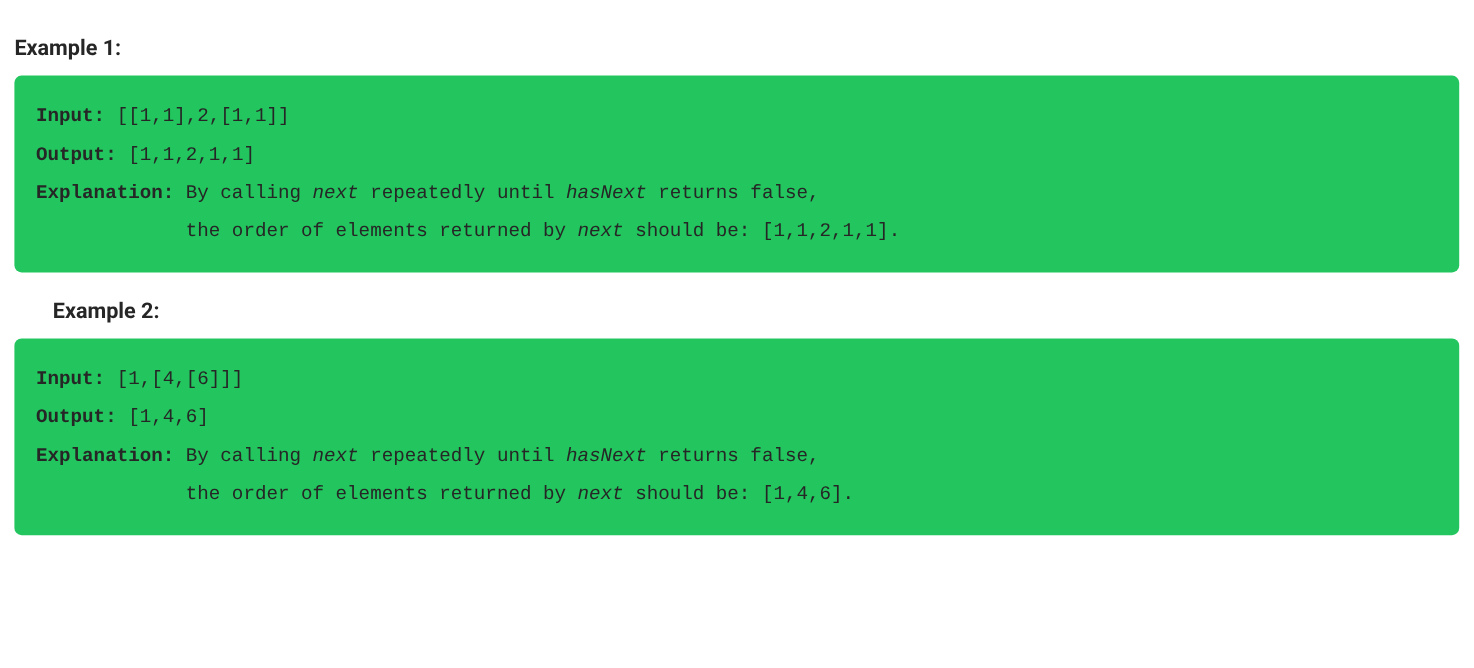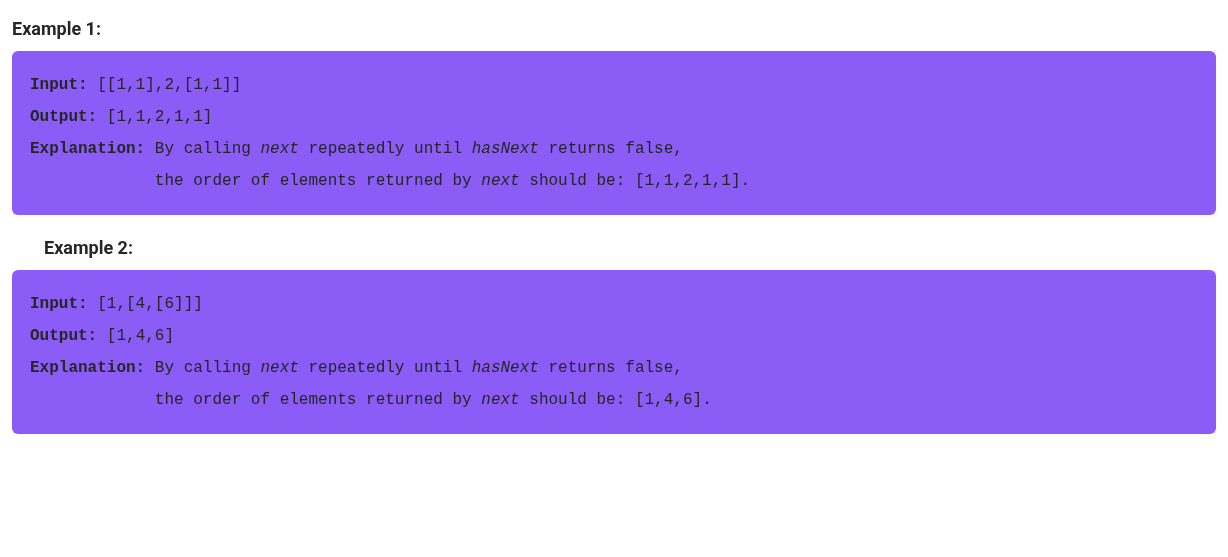--- a/index.html
+++ b/index.html
@@ -12,28 +12,28 @@
       background: #ffffff;
       padding: 8px 12px;
       color: #262626;
       width: 1228px;
     }
     .example-heading {
       font-weight: 700;
       font-size: 18px;
       color: #262626;
       margin-bottom: 12px;
-      margin-top: 10px;
+      margin-top: 22px;
     }
     .example-heading.second {
       margin-top: 22px;
       margin-left: 32px;
     }
     .code-block {
-      background: #8b5cf6;
+      background: #22c55e;
       border-radius: 6px;
       padding: 18px 18px;
       font-family: "SFMono-Regular", Consolas, "Liberation Mono", Menlo, Courier, monospace;
       font-size: 16px;
       line-height: 2.0;
       color: #262626;
       white-space: pre;
       overflow-x: auto;
     }
     .code-block .bold {

